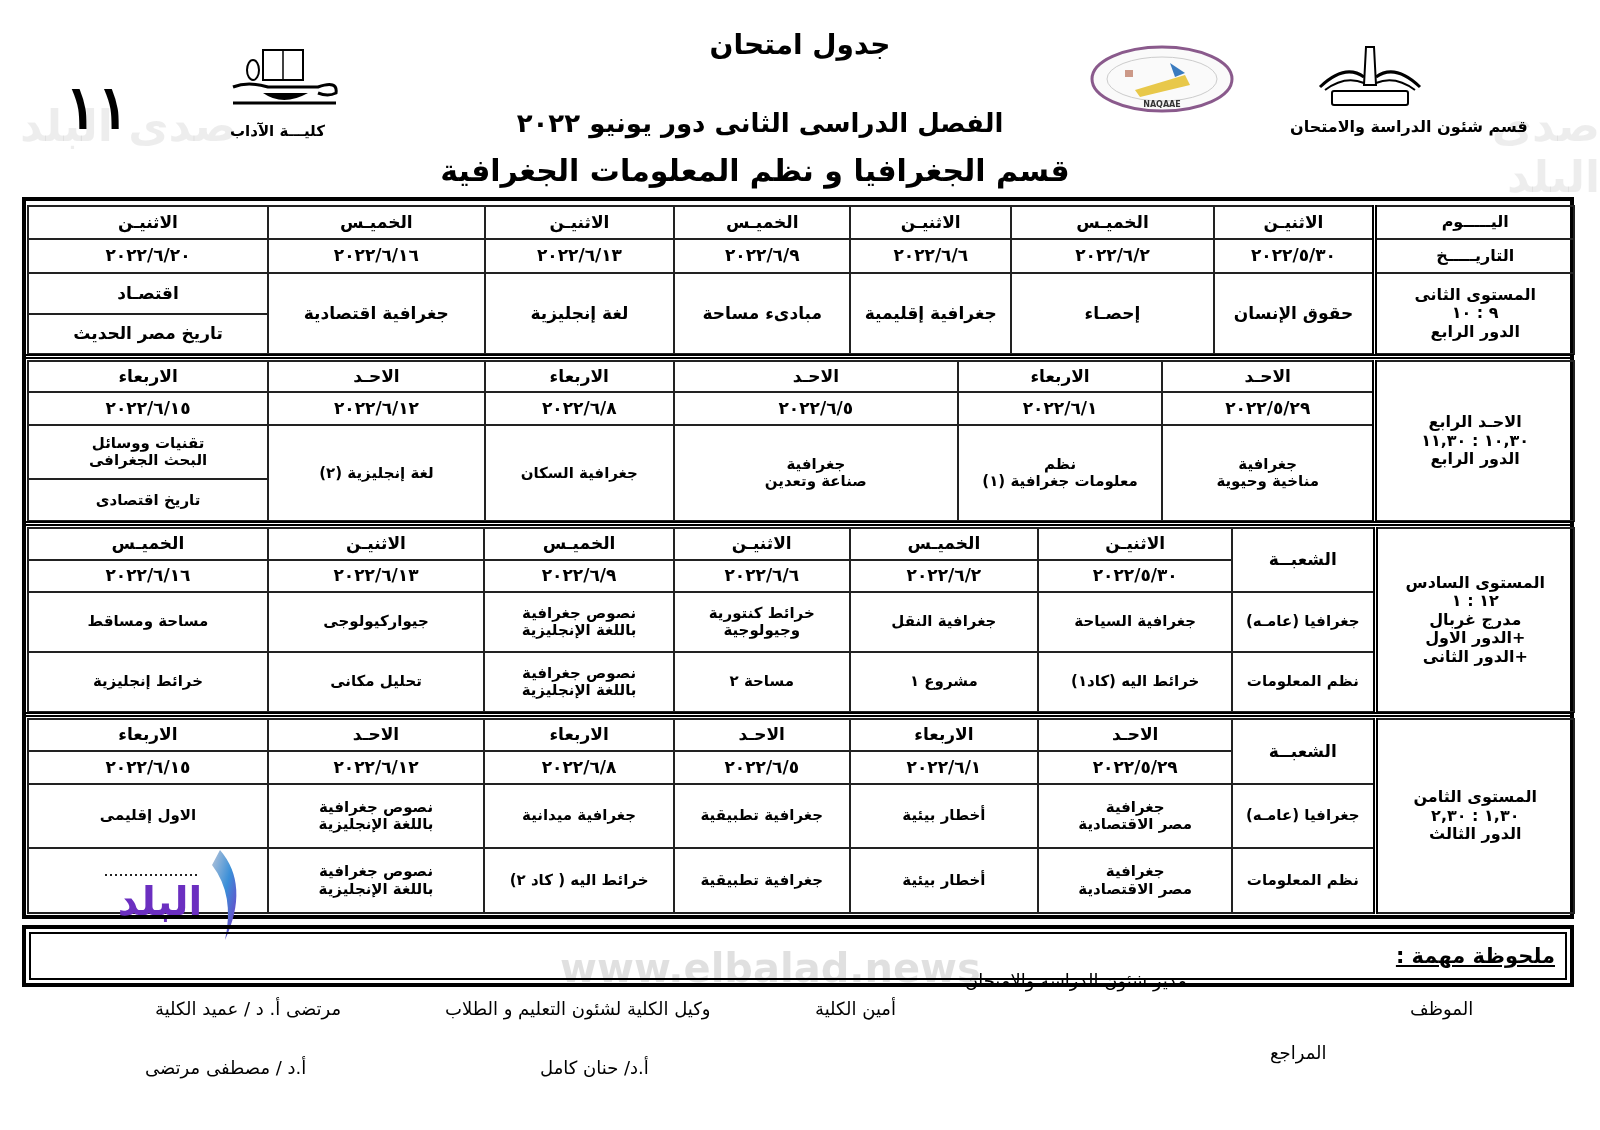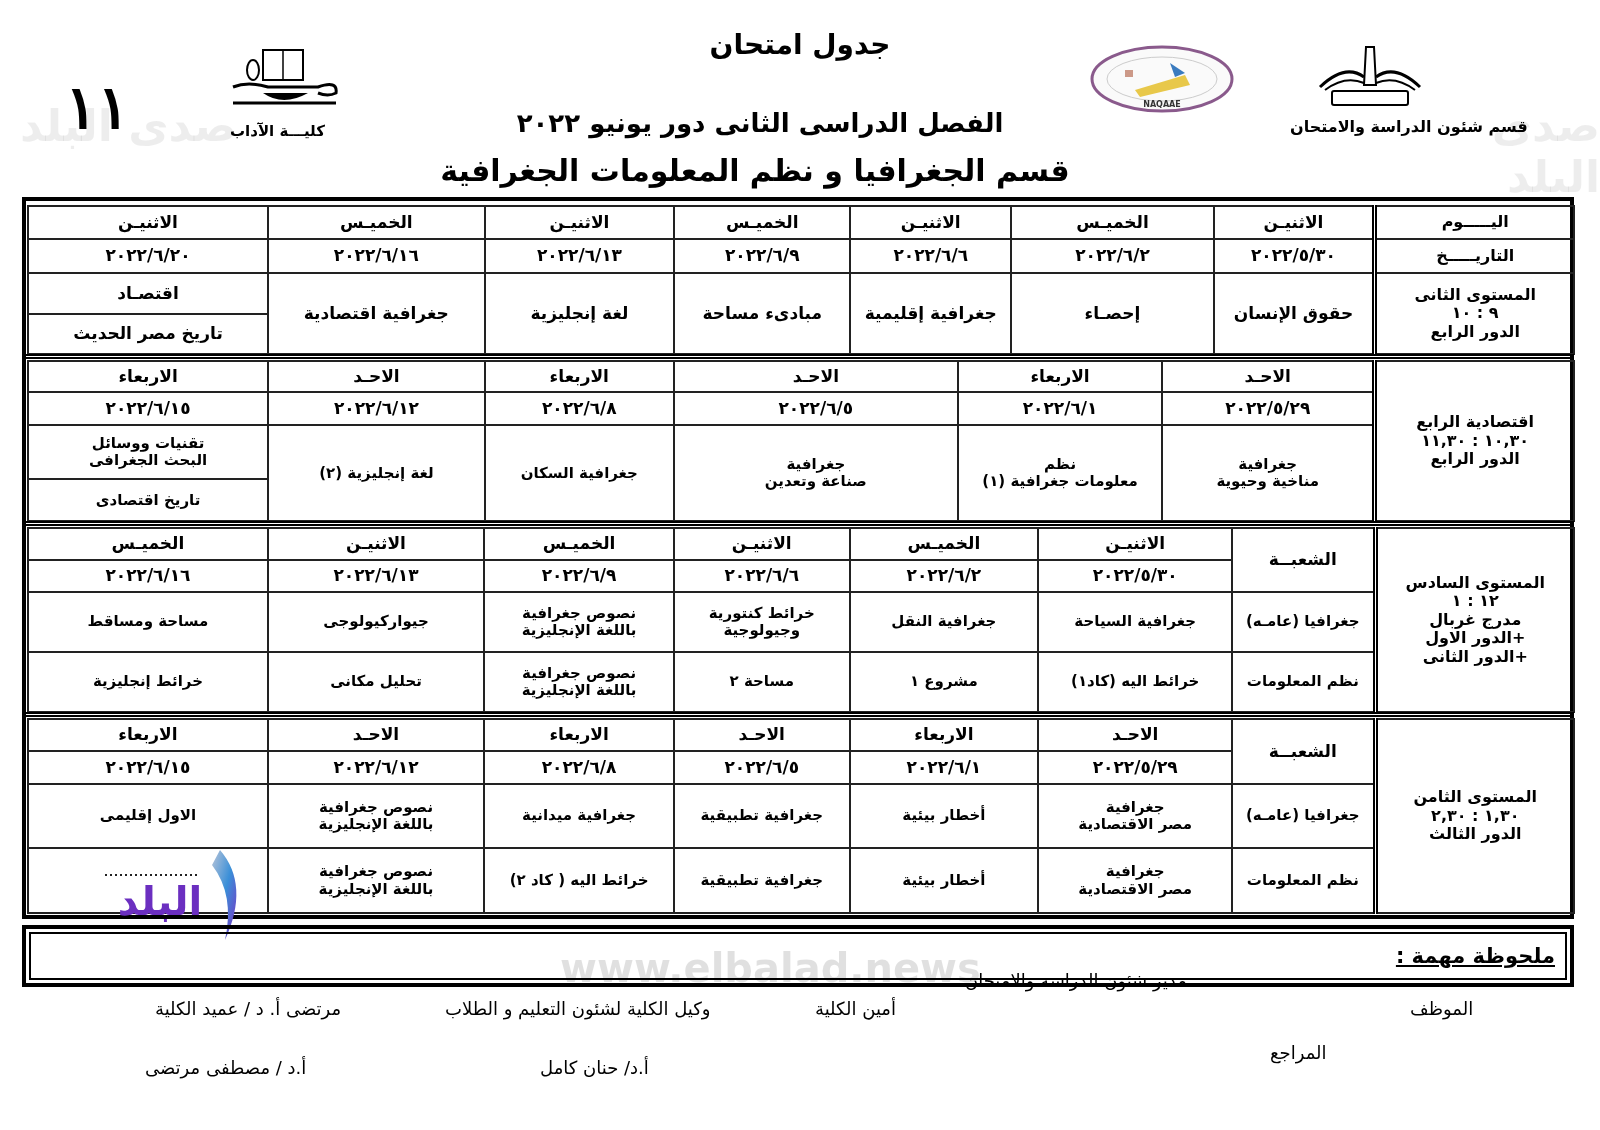--- a/index.html
+++ b/index.html
@@ -131,21 +131,21 @@
       <col style="width:208px">
       <col style="width:200px">
       <col style="width:278px">
       <col style="width:185px">
       <col style="width:212px">
       <col style="width:235px">
   </colgroup>
   <tbody>
       <tr style="height:30px">
     <td class="lbl" rowspan="4">
-      <div>اقتصادية الرابع</div>
+      <div>الاحـد الرابع</div>
       <div>١٠,٣٠ : ١١,٣٠</div>
       <div>الدور الرابع</div>
     </td>
     <td>الاحـد</td>
     <td>الاربعاء</td>
     <td>الاحـد</td>
     <td>الاربعاء</td>
     <td>الاحـد</td>
     <td>الاربعاء</td>
   </tr>

